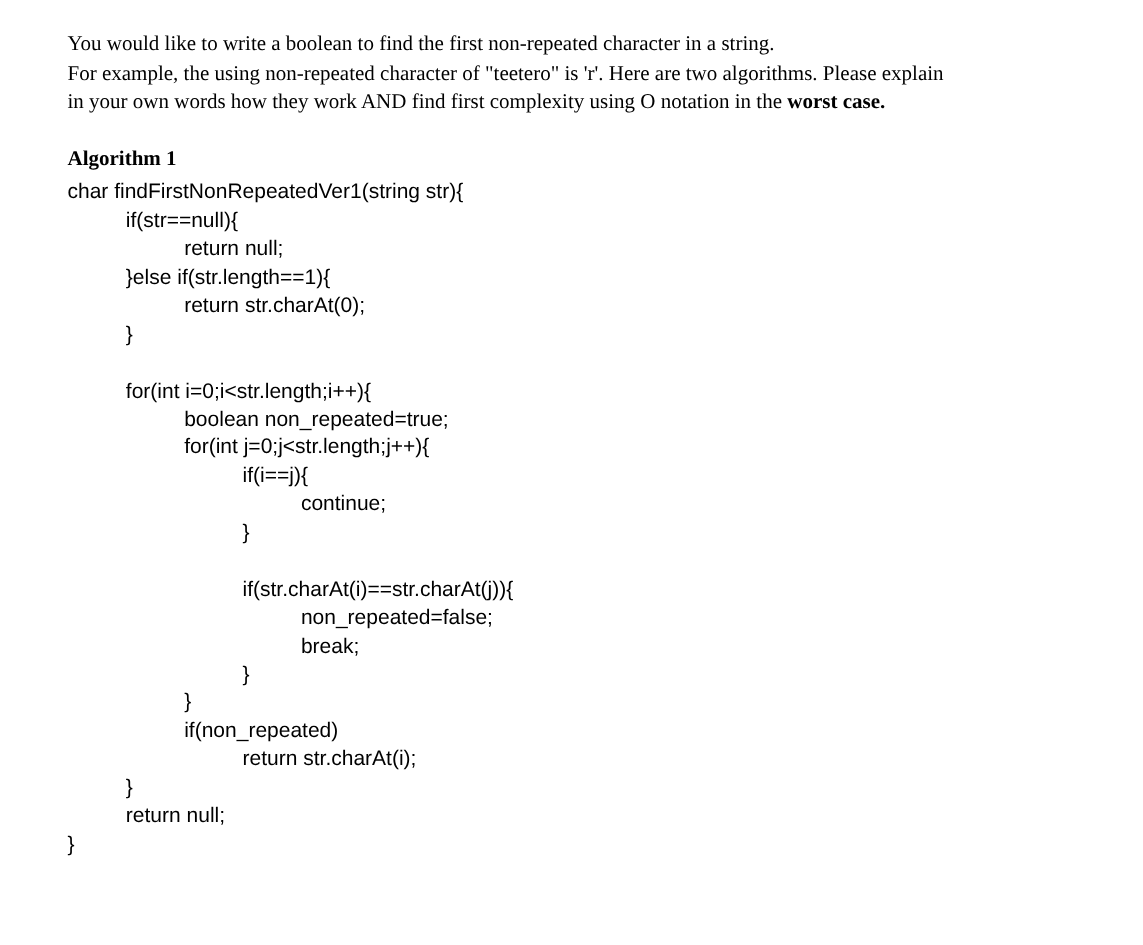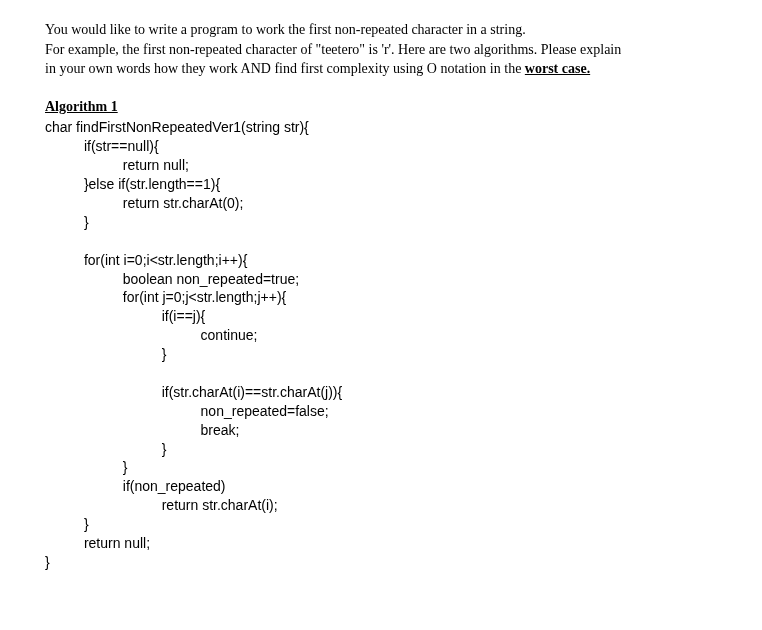--- a/index.html
+++ b/index.html
@@ -16,40 +16,38 @@
       width: 762px;
       line-height: 1.4;
     }
     .intro-text {
       margin-bottom: 18px;
     }
     .intro-text p {
       margin: 0;
     }
     .underline-bold {
-      text-decoration: underline;
       font-weight: bold;
     }
     .algorithm-heading {
-      text-decoration: underline;
       font-weight: bold;
       margin-bottom: 2px;
     }
     .code-block {
       font-family: Liberation Sans, sans-serif;
       white-space: pre;
       line-height: 1.35;
     }
   </style>
 </head>
 <body>
 
 <div class="intro-text">
-  <p>You would like to write a program to work the first non-repeated character in a string.</p>
-  <p>For example, the first non-repeated character of "teetero" is 'r'. Here are two algorithms. Please explain</p>
+  <p>You would like to write a boolean to find the first non-repeated character in a string.</p>
+  <p>For example, the using non-repeated character of "teetero" is 'r'. Here are two algorithms. Please explain</p>
   <p>
     <span>in your own words how they work AND find first complexity using O notation in the </span><span class="underline-bold">worst case.</span>
   </p>
 </div>
 
 <div>
   <div class="algorithm-heading">Algorithm 1</div>
   <div class="code-block">char findFirstNonRepeatedVer1(string str){
           if(str==null){
                     return null;

